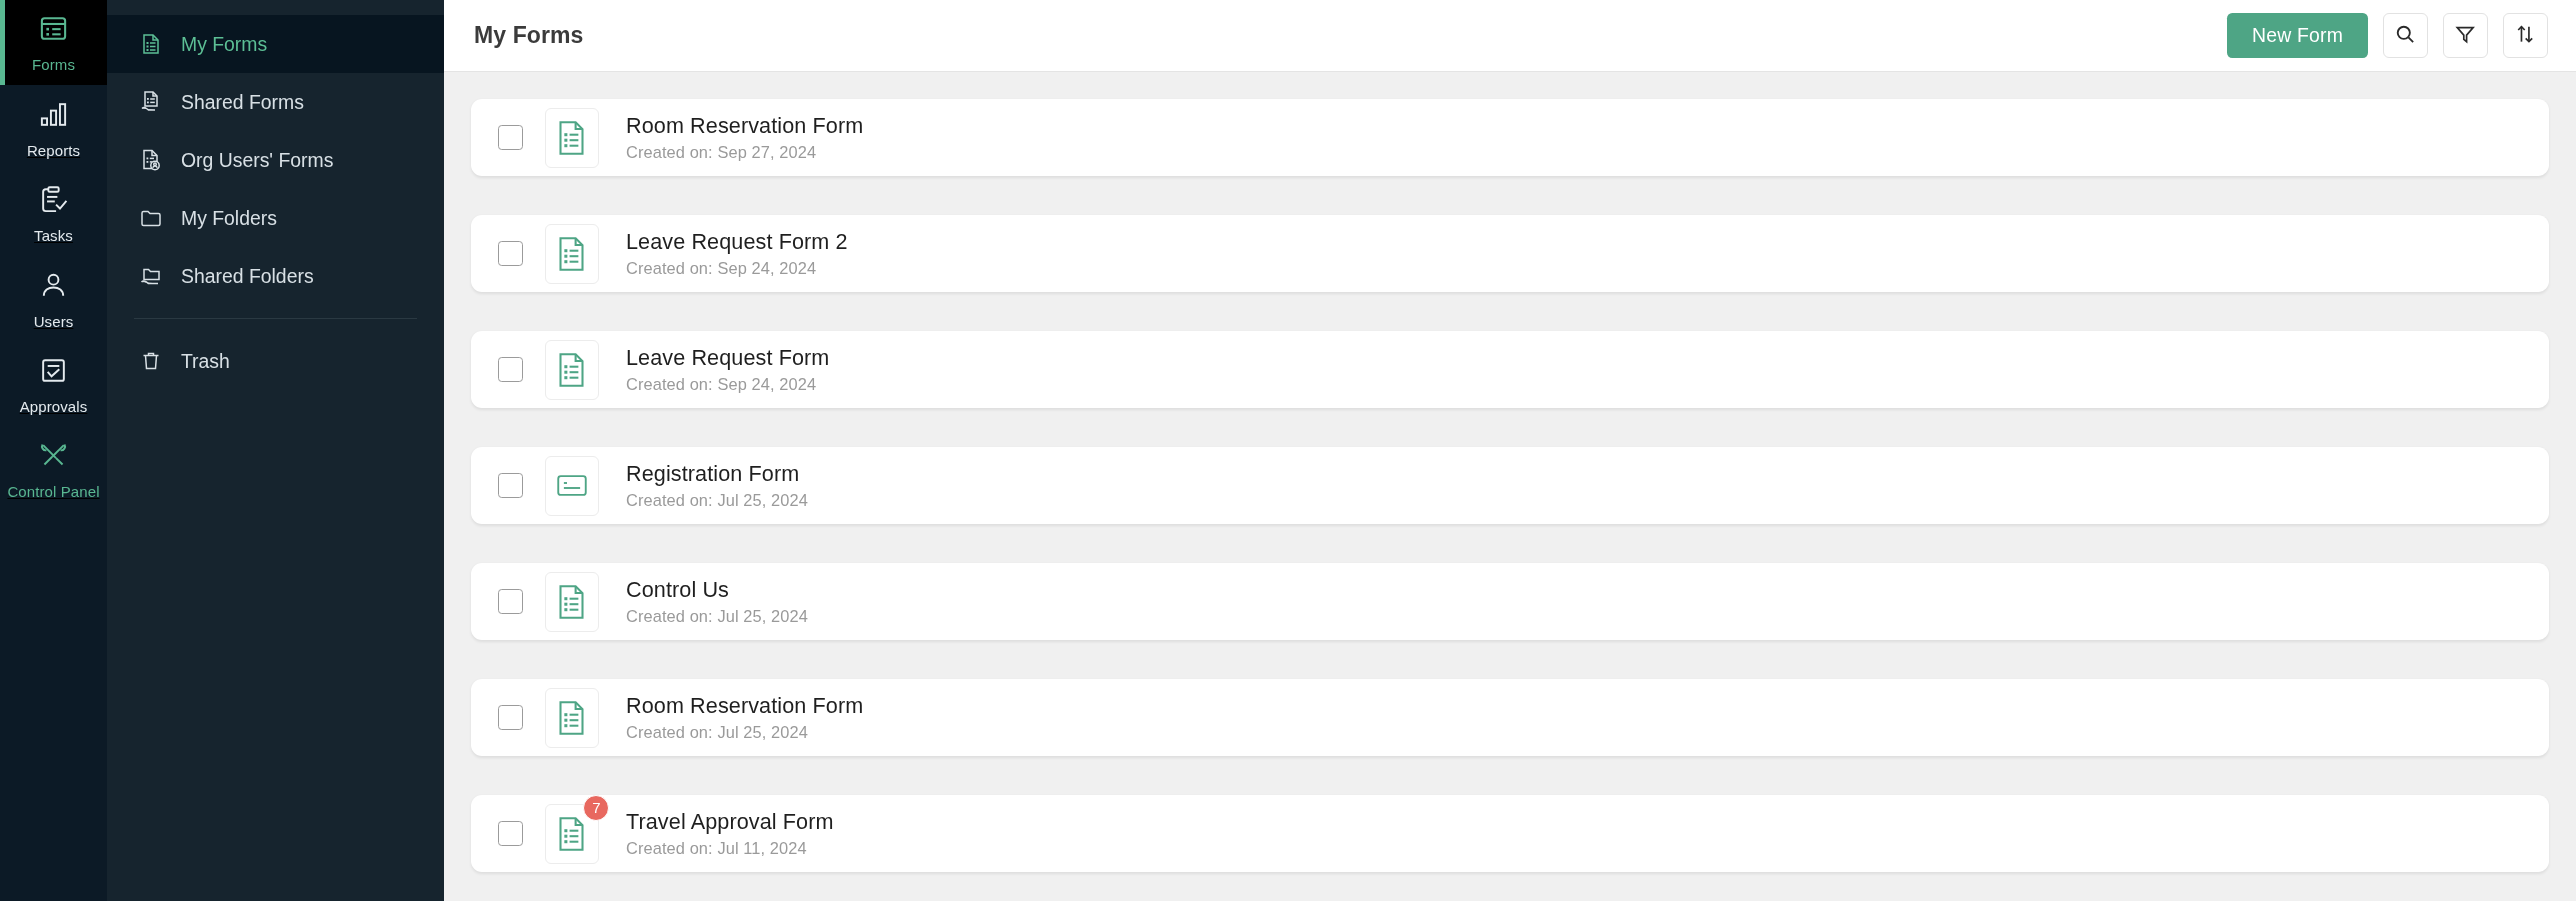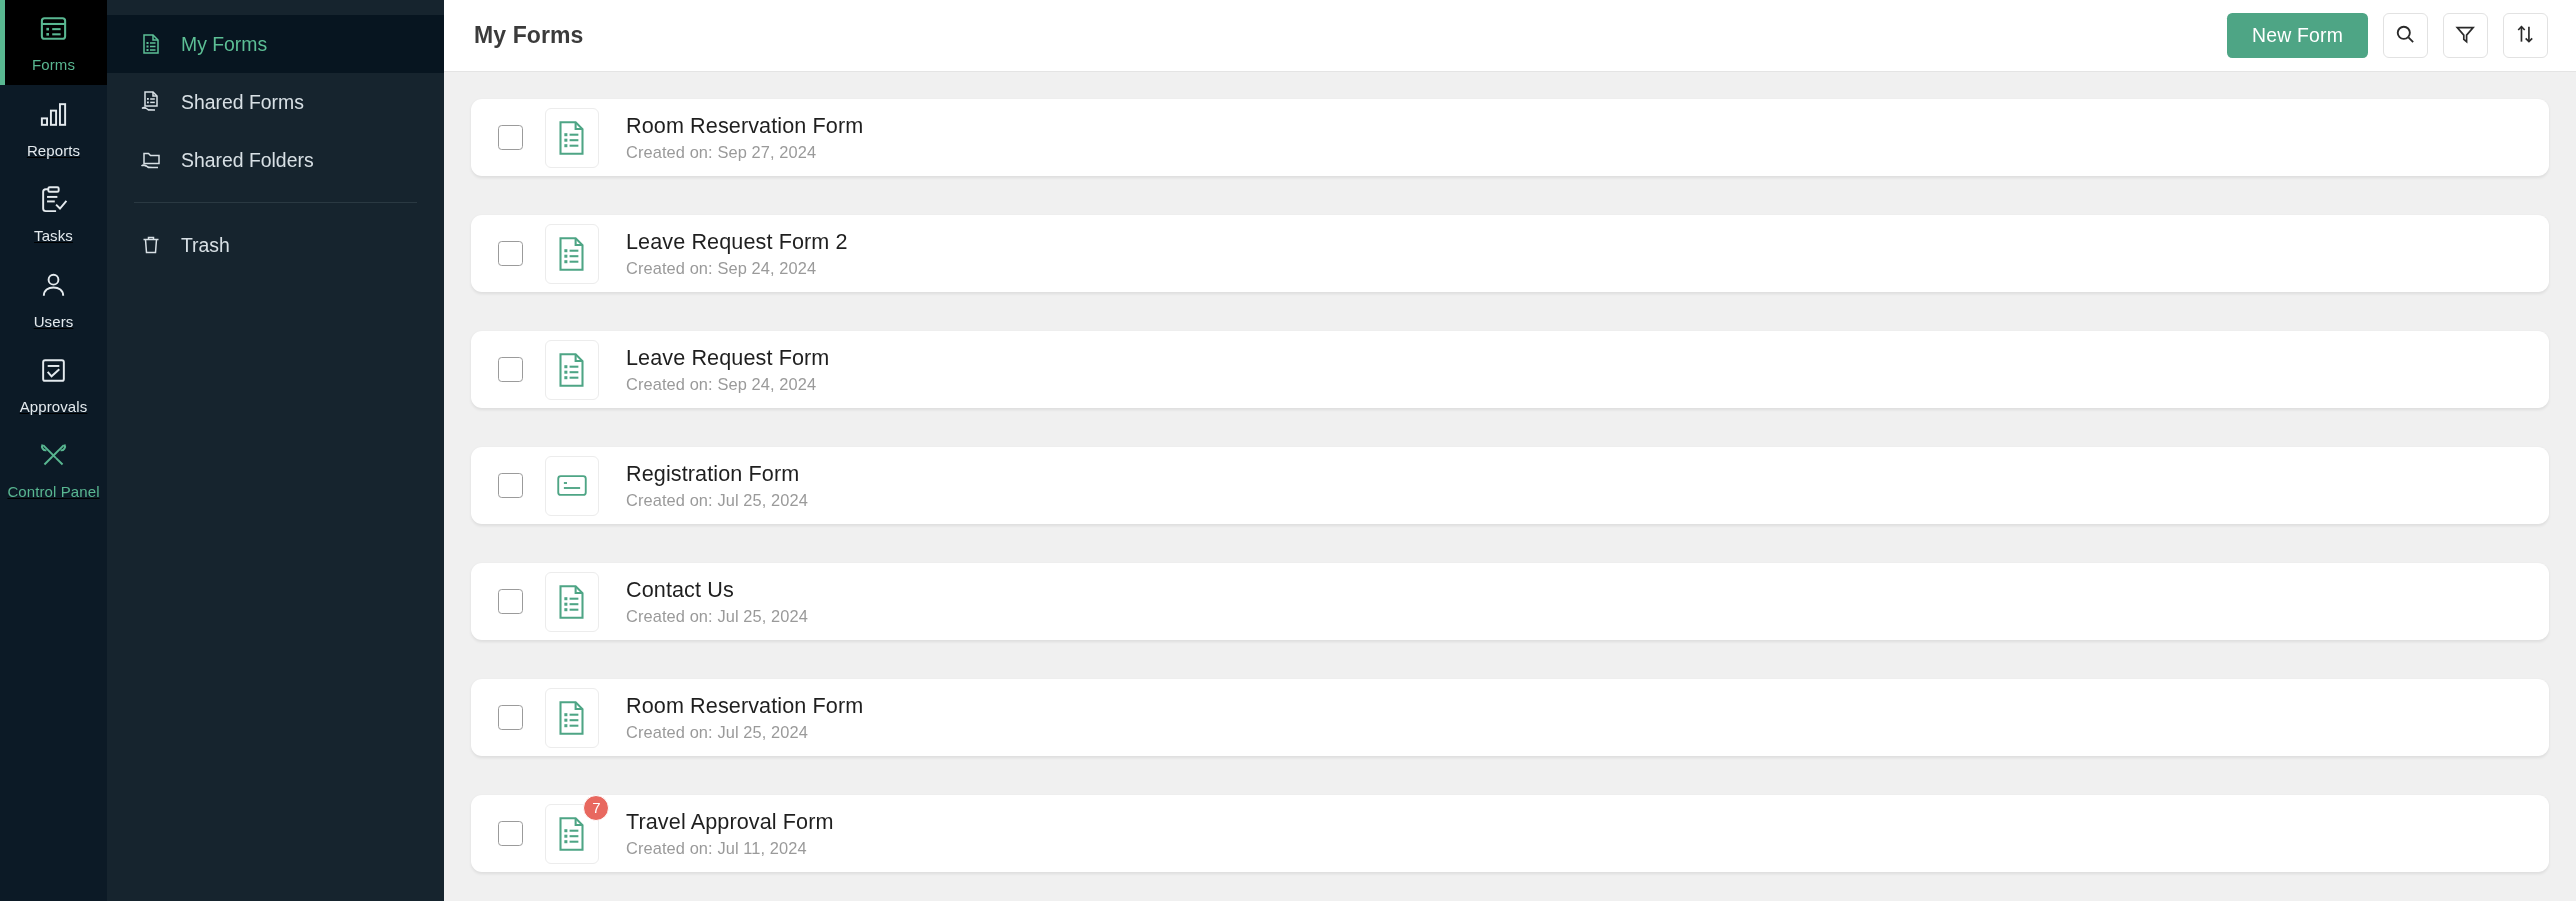--- a/index.html
+++ b/index.html
@@ -330,21 +330,45 @@
           <rect x="8" y="8" width="1.8" height="1.8" fill="#d8e0e5" stroke="none"></rect>
           <line x1="11.2" y1="9" x2="15.8" y2="9"></line>
           <rect x="8" y="11.5" width="1.8" height="1.8" fill="#d8e0e5" stroke="none"></rect>
           <line x1="11.2" y1="12.4" x2="15.8" y2="12.4"></line>
           <path d="M3 18.5c1.5-1.5 3-1 4.5 0l2 1.5h6.5" fill="#d8e0e5"></path>
         </svg>
       </span>
       <span>Shared Forms</span>
     </div>
 
-
+    <div class="side-item">
+      <span class="side-ico">
+        <svg width="24" height="24" viewBox="0 0 24 24" fill="none" stroke="#d8e0e5" stroke-width="1.5">
+          <path d="M5 2.5h8l5 5v13H5z"></path>
+          <path d="M13 2.5v5h5"></path>
+          <rect x="7.5" y="9.5" width="1.8" height="1.8" fill="#d8e0e5" stroke="none"></rect>
+          <line x1="10.8" y1="10.4" x2="15" y2="10.4"></line>
+          <rect x="7.5" y="13" width="1.8" height="1.8" fill="#d8e0e5" stroke="none"></rect>
+          <line x1="10.8" y1="13.9" x2="13.5" y2="13.9"></line>
+          <circle cx="16" cy="17.5" r="4.2" fill="#16242e"></circle>
+          <circle cx="16" cy="16.2" r="1.3"></circle>
+          <path d="M13.7 19.8c.5-1.2 1.4-1.7 2.3-1.7s1.8.5 2.3 1.7"></path>
+        </svg>
+      </span>
+      <span>Org Users' Forms</span>
+    </div>
+
+    <div class="side-item">
+      <span class="side-ico">
+        <svg width="24" height="24" viewBox="0 0 24 24" fill="none" stroke="#d8e0e5" stroke-width="1.5">
+          <path d="M3 7a1.5 1.5 0 0 1 1.5-1.5H9l2 2h8.5A1.5 1.5 0 0 1 21 9v9a1.5 1.5 0 0 1-1.5 1.5h-15A1.5 1.5 0 0 1 3 18z"></path>
+        </svg>
+      </span>
+      <span>My Folders</span>
+    </div>
 
     <div class="side-item">
       <span class="side-ico">
         <svg width="24" height="24" viewBox="0 0 24 24" fill="none" stroke="#d8e0e5" stroke-width="1.5">
           <path d="M5 5.5h4.5l2 2H20v8H5z"></path>
           <path d="M2.5 18c1.6-1.6 3.2-1 4.8 0l2 1.4H19" fill="#d8e0e5"></path>
         </svg>
       </span>
       <span>Shared Folders</span>
     </div>
@@ -497,21 +521,21 @@
               <rect x="6.8" y="9.5" width="2.2" height="2.2" fill="#4ea585" stroke="none"></rect>
               <line x1="10.6" y1="10.6" x2="17" y2="10.6"></line>
               <rect x="6.8" y="13.5" width="2.2" height="2.2" fill="#4ea585" stroke="none"></rect>
               <line x1="10.6" y1="14.6" x2="17" y2="14.6"></line>
               <rect x="6.8" y="17.5" width="2.2" height="2.2" fill="#4ea585" stroke="none"></rect>
               <line x1="10.6" y1="18.6" x2="17" y2="18.6"></line>
             </svg>
           </div>
         </div>
         <div class="card-text">
-          <div class="card-title">Contact Us</div>
+          <div class="card-title">Control Us</div>
           <div class="card-sub">Created on: Jul 25, 2024</div>
         </div>
       </div>
 
       <div class="card">
         <div class="checkbox"></div>
         <div class="thumb-wrap">
           <div class="thumb">
             <svg width="33" height="36" viewBox="0 0 24 26" fill="none" stroke="#4ea585" stroke-width="1.5">
               <path d="M4 1.5h11l5 5v18H4z"></path>

